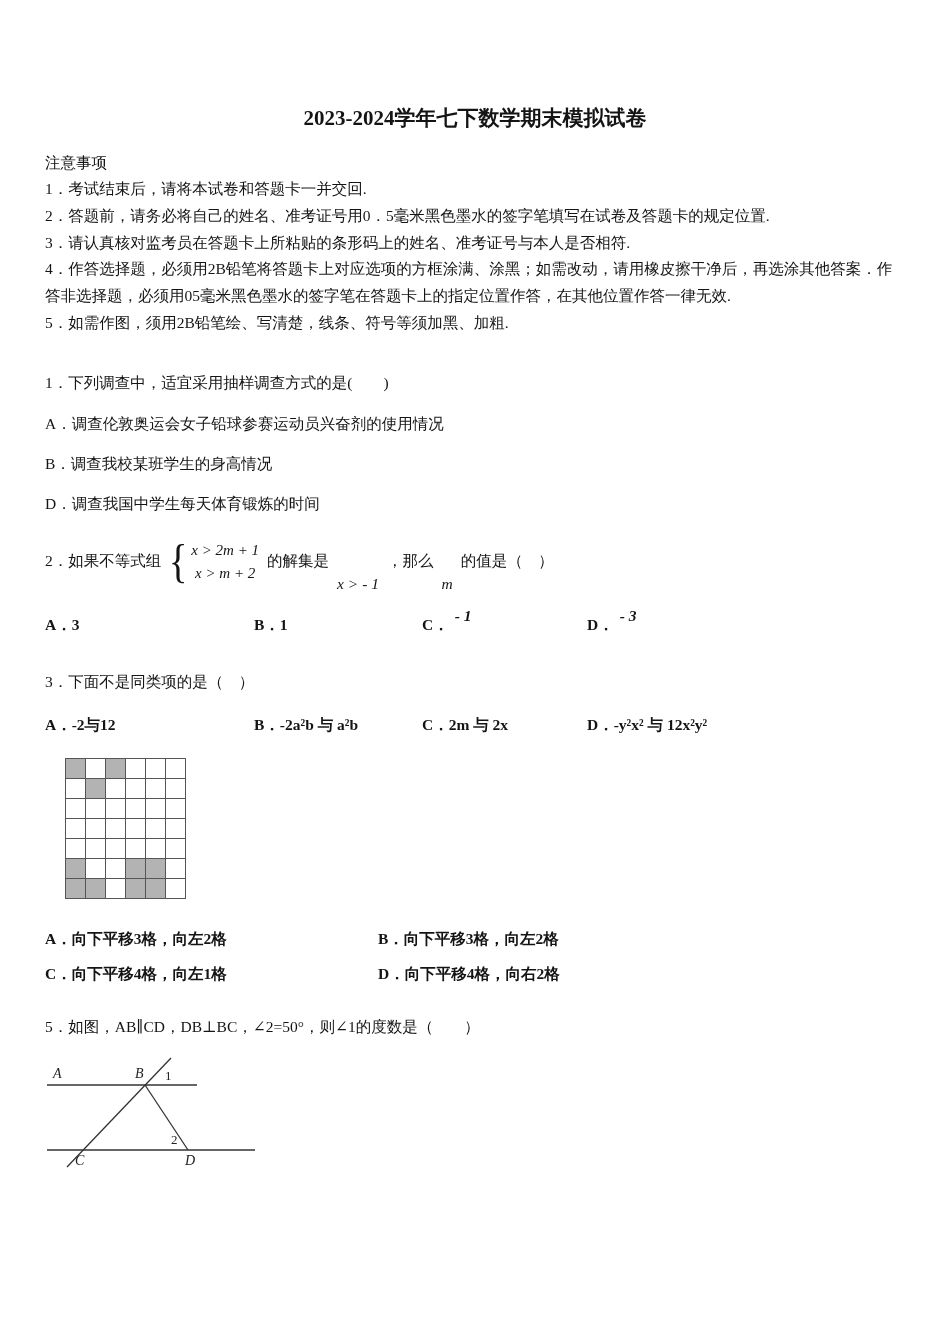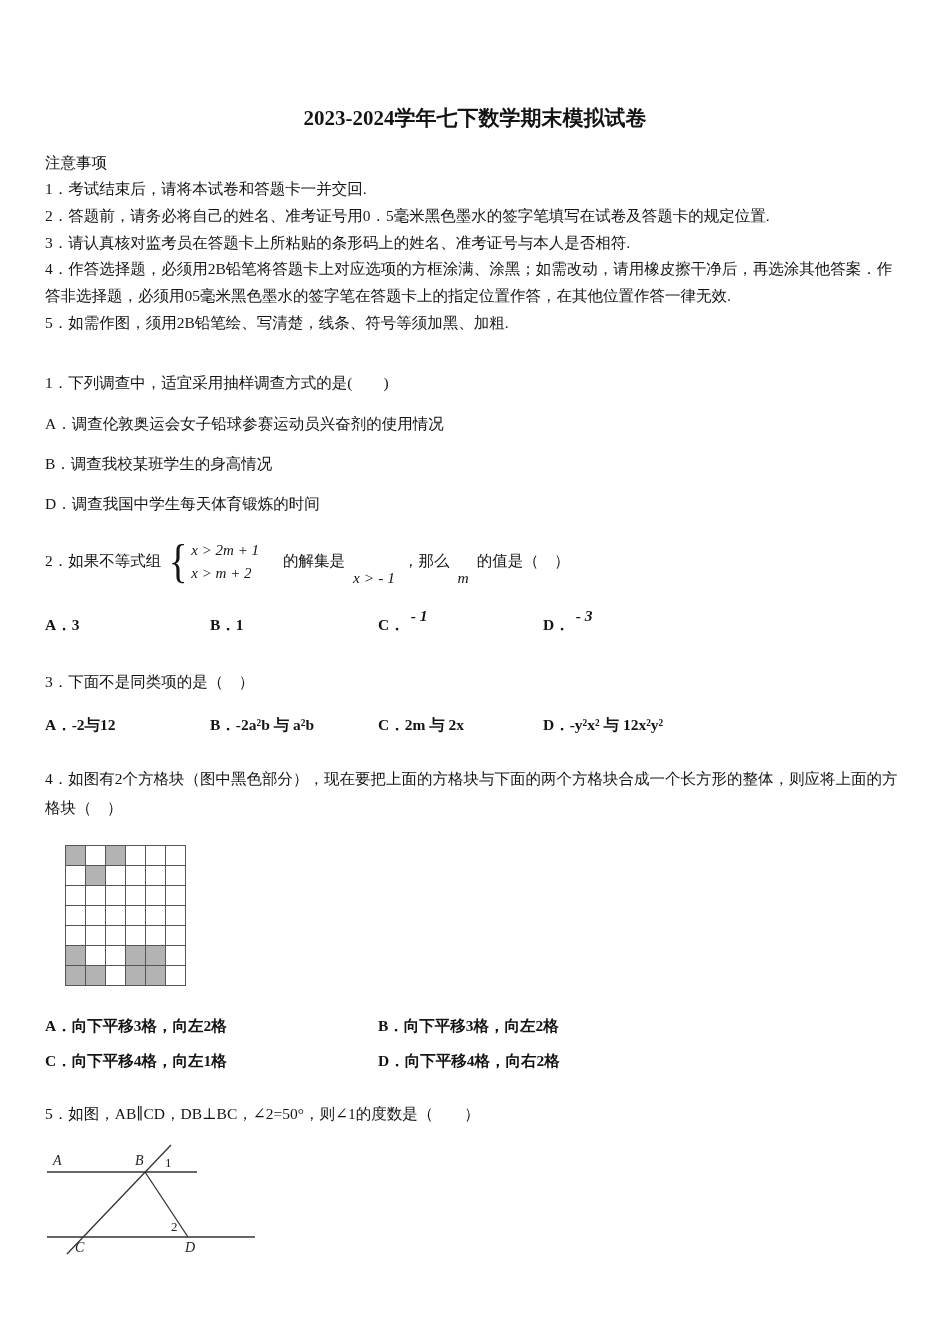--- a/index.html
+++ b/index.html
@@ -13,27 +13,27 @@
   .title { text-align: center; font-weight: 700; font-size: 21px; margin: 0 0 18px 0; }
   .notice-heading { line-height: 1.7; }
   .notice-item { line-height: 1.72; }
   .section-heading { margin-top: 20px; }
   .stem { margin-top: 35px; line-height: 1.5; }
   .q4-stem { line-height: 1.9; }
   .q1-opt { margin-top: 19px; }
   
   .q2-row { display: flex; align-items: center; margin-top: 24px; }
   .brace { font-size: 46px; font-weight: 300; line-height: 1; margin: 0 2px 0 6px; transform: scaleX(0.85); display: inline-block; }
-  .sys-col { display: inline-flex; flex-direction: column; line-height: 1.5; font-size: 15px; margin-right: 24px; }
+  .sys-col { display: inline-flex; flex-direction: column; line-height: 1.5; font-size: 15px; margin-right: 8px; text-align: center; }
   .math-it { font-style: italic; font-family: "Liberation Serif", "DejaVu Serif", serif; }
-  .lowered { position: relative; top: 16px; margin: 0 8px; }
+  .lowered { position: relative; top: 22px; margin: 0 8px; }
   .raised { position: relative; top: -9px; margin-left: 6px; }
   
   .opt-row { display: flex; margin-top: 30px; font-weight: 700; align-items: center; }
-  .opt-row .c1 { width: 165px; } .opt-row .c2 { width: 168px; } .opt-row .c3 { width: 165px; }
+  .opt-row .c1 { width: 165px; } .opt-row .c2 { width: 168px; margin-left: 44px; } .opt-row .c3 { width: 165px; }
   
   .opt-grid2 { display: grid; grid-template-columns: 333px auto; row-gap: 14px; margin-top: 30px; font-weight: 700; }
   
   .grid-figure {
     display: grid; width: max-content; margin: 22px 0 0 20px;
     border-left: 1px solid #555; border-top: 1px solid #555;
   }
   .gcell { width: 20px; height: 20px; background: #ffffff; border-right: 1px solid #555; border-bottom: 1px solid #555; }
   
   .geo-figure { margin: 14px 0 0 0; display: block; }
@@ -84,21 +84,20 @@
   </div>
 
   <div class="stem" style="margin-top:34px;">3．下面不是同类项的是（　）</div>
   <div class="opt-row" style="margin-top:22px;">
     <span class="c1">A．-2与12</span>
     <span class="c2">B．-2a²b 与 a²b</span>
     <span class="c3">C．2m 与 2x</span>
     <span class="c4">D．-y²x² 与 12x²y²</span>
   </div>
 
-  <div class="stem q4-stem" style="margin-top:28px;">4．如图有2个方格块（图中黑色部分），现在要把上面的方格块与下面的两个方格块合成一个长方形的整体，则应将上面的方格块（　）</div>
   <div class="grid-figure" style="grid-template-columns: repeat(6, 20px);">
       <div class="gcell" style="background: rgb(179, 179, 179);"></div>
       <div class="gcell"></div>
       <div class="gcell" style="background: rgb(179, 179, 179);"></div>
       <div class="gcell"></div>
       <div class="gcell"></div>
       <div class="gcell"></div>
       <div class="gcell"></div>
       <div class="gcell" style="background: rgb(179, 179, 179);"></div>
       <div class="gcell"></div>

